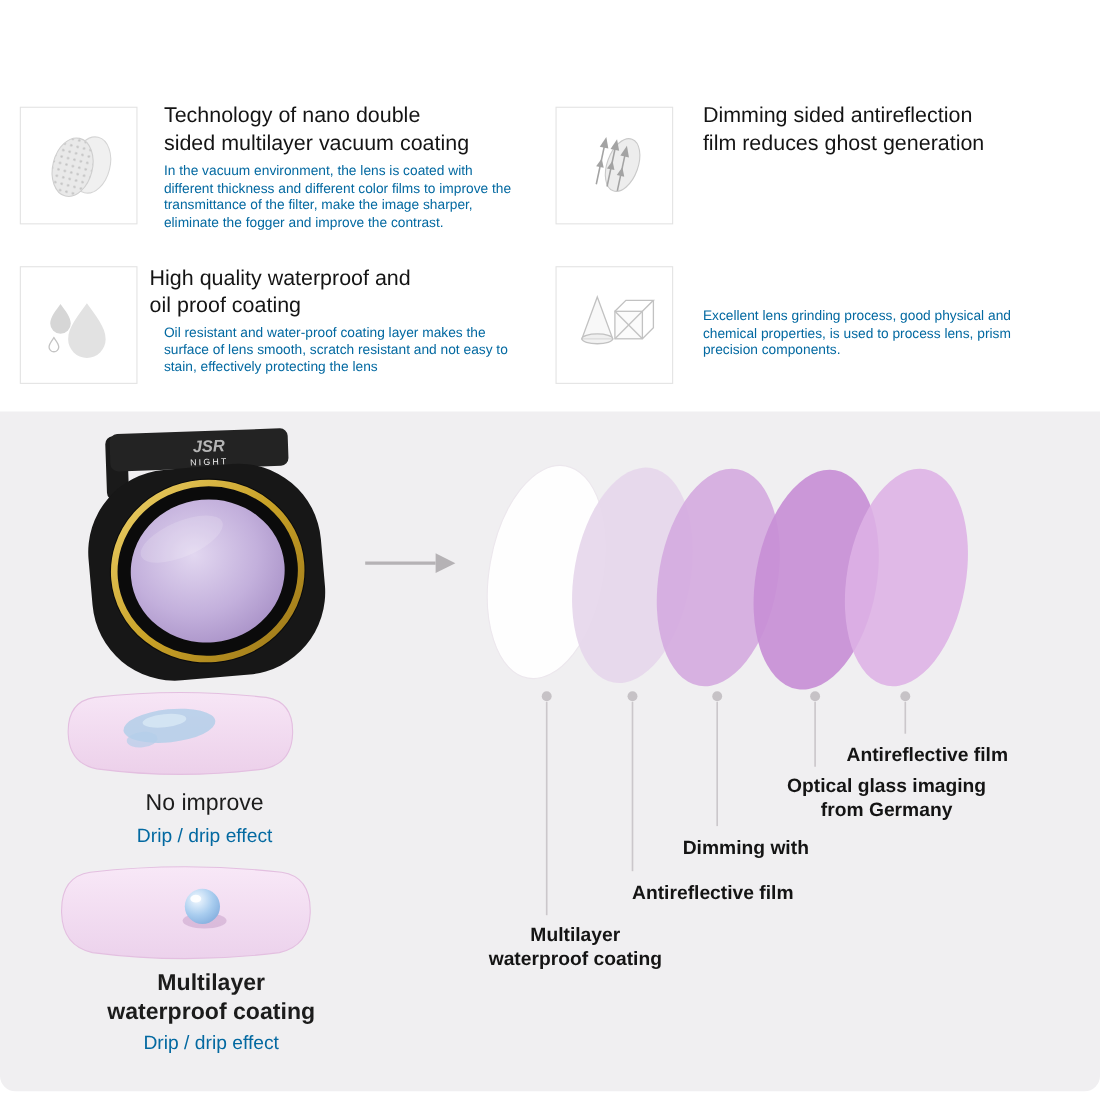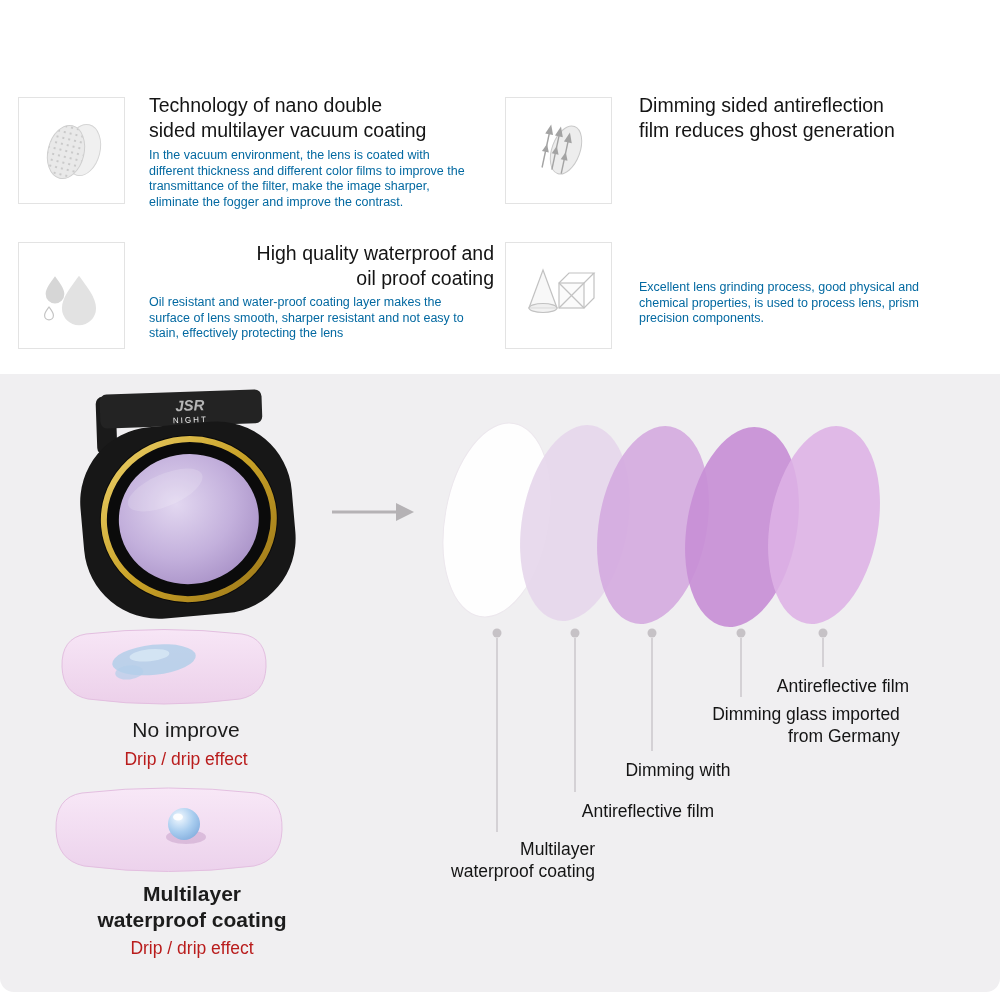--- a/index.html
+++ b/index.html
@@ -13,28 +13,28 @@
               border:1px solid #e3e3e3; display:flex; align-items:center; justify-content:center; }
   .f-title  { position:absolute; font-size:19.5px; line-height:1.26; color:#141414; }
   .f-desc   { position:absolute; font-size:12.5px; line-height:1.24; color:#0369a1; }
 
   
   .gray-panel { position:absolute; left:0; top:374px; width:1000px; height:618px;
                 background:#f0eff1; border-radius:0 0 14px 14px; }
 
   .abs { position:absolute; }
 
-  .callout { position:absolute; transform:translateX(-50%); text-align:right;
-             font-size:17.5px; line-height:1.28; color:#141414; }
+  .callout { position:absolute; transform:translateX(-50%); text-align:center;
+             font-size:17.5px; line-height:1.28; color:#141414;font-weight:bold; }
 
   .demo-title { position:absolute; transform:translateX(-50%); text-align:center;
                 font-size:21px; color:#1c1c1c; line-height:1.25; }
   .demo-title.bold { font-weight:bold; }
   .demo-sub   { position:absolute; transform:translateX(-50%); text-align:center;
-                font-size:17.5px; color:#b91c1c; }
+                font-size:17.5px; color:#0369a1; }
 </style>
 </head>
 <body>
 
 <div class="stage">
 
   <div class="icon-box" style="left:18px; top:97px;">
     <svg width="78" height="78" viewBox="0 0 78 78">
       <defs>
         <pattern id="dotp" width="6" height="6" patternUnits="userSpaceOnUse">
@@ -81,23 +81,23 @@
         <path d="M0,-15 C5,-8 11,-1 11,6 A11,11 0 1,1 -11,6 C-11,-1 -5,-8 0,-15 Z" fill="#e2e2e2"></path>
       </g>
       <g transform="translate(22,32) scale(0.85)">
         <path d="M0,-15 C5,-8 11,-1 11,6 A11,11 0 1,1 -11,6 C-11,-1 -5,-8 0,-15 Z" fill="#d6d6d6"></path>
       </g>
       <g transform="translate(16,56) scale(0.4)">
         <path d="M0,-15 C5,-8 11,-1 11,6 A11,11 0 1,1 -11,6 C-11,-1 -5,-8 0,-15 Z" fill="none" stroke="#c4c4c4" stroke-width="3"></path>
       </g>
     </svg>
   </div>
-  <div class="f-title preline" style="left:149px; top:241px; width:345px;text-align:right;">High quality waterproof and
+  <div class="f-title preline" style="left:136px; top:241px; width:345px;">High quality waterproof and
 oil proof coating</div>
-  <div class="f-desc" style="left:149px; top:295px; width:322px;">Oil resistant and water-proof coating layer makes the surface of lens smooth, sharper resistant and not easy to stain, effectively protecting the lens</div>
+  <div class="f-desc" style="left:149px; top:295px; width:322px;">Oil resistant and water-proof coating layer makes the surface of lens smooth, scratch resistant and not easy to stain, effectively protecting the lens</div>
 
   <div class="icon-box" style="left:505px; top:242px;">
     <svg width="78" height="78" viewBox="0 0 78 78">
       <g stroke="#c2c2c2" stroke-width="1.2">
         <path d="M23 13 L37 51 L9 51 Z" fill="#f2f2f2" fill-opacity="0.5"></path>
         <ellipse cx="23" cy="51" rx="14" ry="4.5" fill="#eaeaea" fill-opacity="0.6"></ellipse>
         <rect x="39" y="26" width="25" height="25" fill="#f4f4f4" fill-opacity="0.4"></rect>
         <polyline points="39,26 49,16 74,16 64,26" fill="none"></polyline>
         <polyline points="74,16 74,41 64,51" fill="none"></polyline>
         <line x1="39" y1="26" x2="64" y2="51"></line>
@@ -175,21 +175,21 @@
         <circle cx="652" cy="259" r="4.5"></circle>
       <circle cx="741" cy="259" r="4.5"></circle>
         <circle cx="823" cy="259" r="4.5"></circle>
     </g>
   </svg>
 
   <div class="callout preline" style="left:523px; top:838px;">Multilayer
 waterproof coating</div>
   <div class="callout" style="left:648px; top:800px;">Antireflective film</div>
   <div class="callout" style="left:678px; top:759px;">Dimming with</div>
-  <div class="callout preline" style="left:806px; top:703px;">Dimming glass imported
+  <div class="callout preline" style="left:806px; top:703px;">Optical glass imaging
 from Germany</div>
   <div class="callout" style="left:843px; top:675px;">Antireflective film</div>
 
   <svg class="abs" style="left:52px; top:622px;" width="225" height="95" viewBox="0 0 225 95">
     <defs>
       <linearGradient id="padg1" x1="0" y1="0" x2="0" y2="1">
         <stop offset="0" stop-color="#f7e6f6"></stop>
           <stop offset="1" stop-color="#ecd0ea"></stop>
       </linearGradient>
     </defs>

